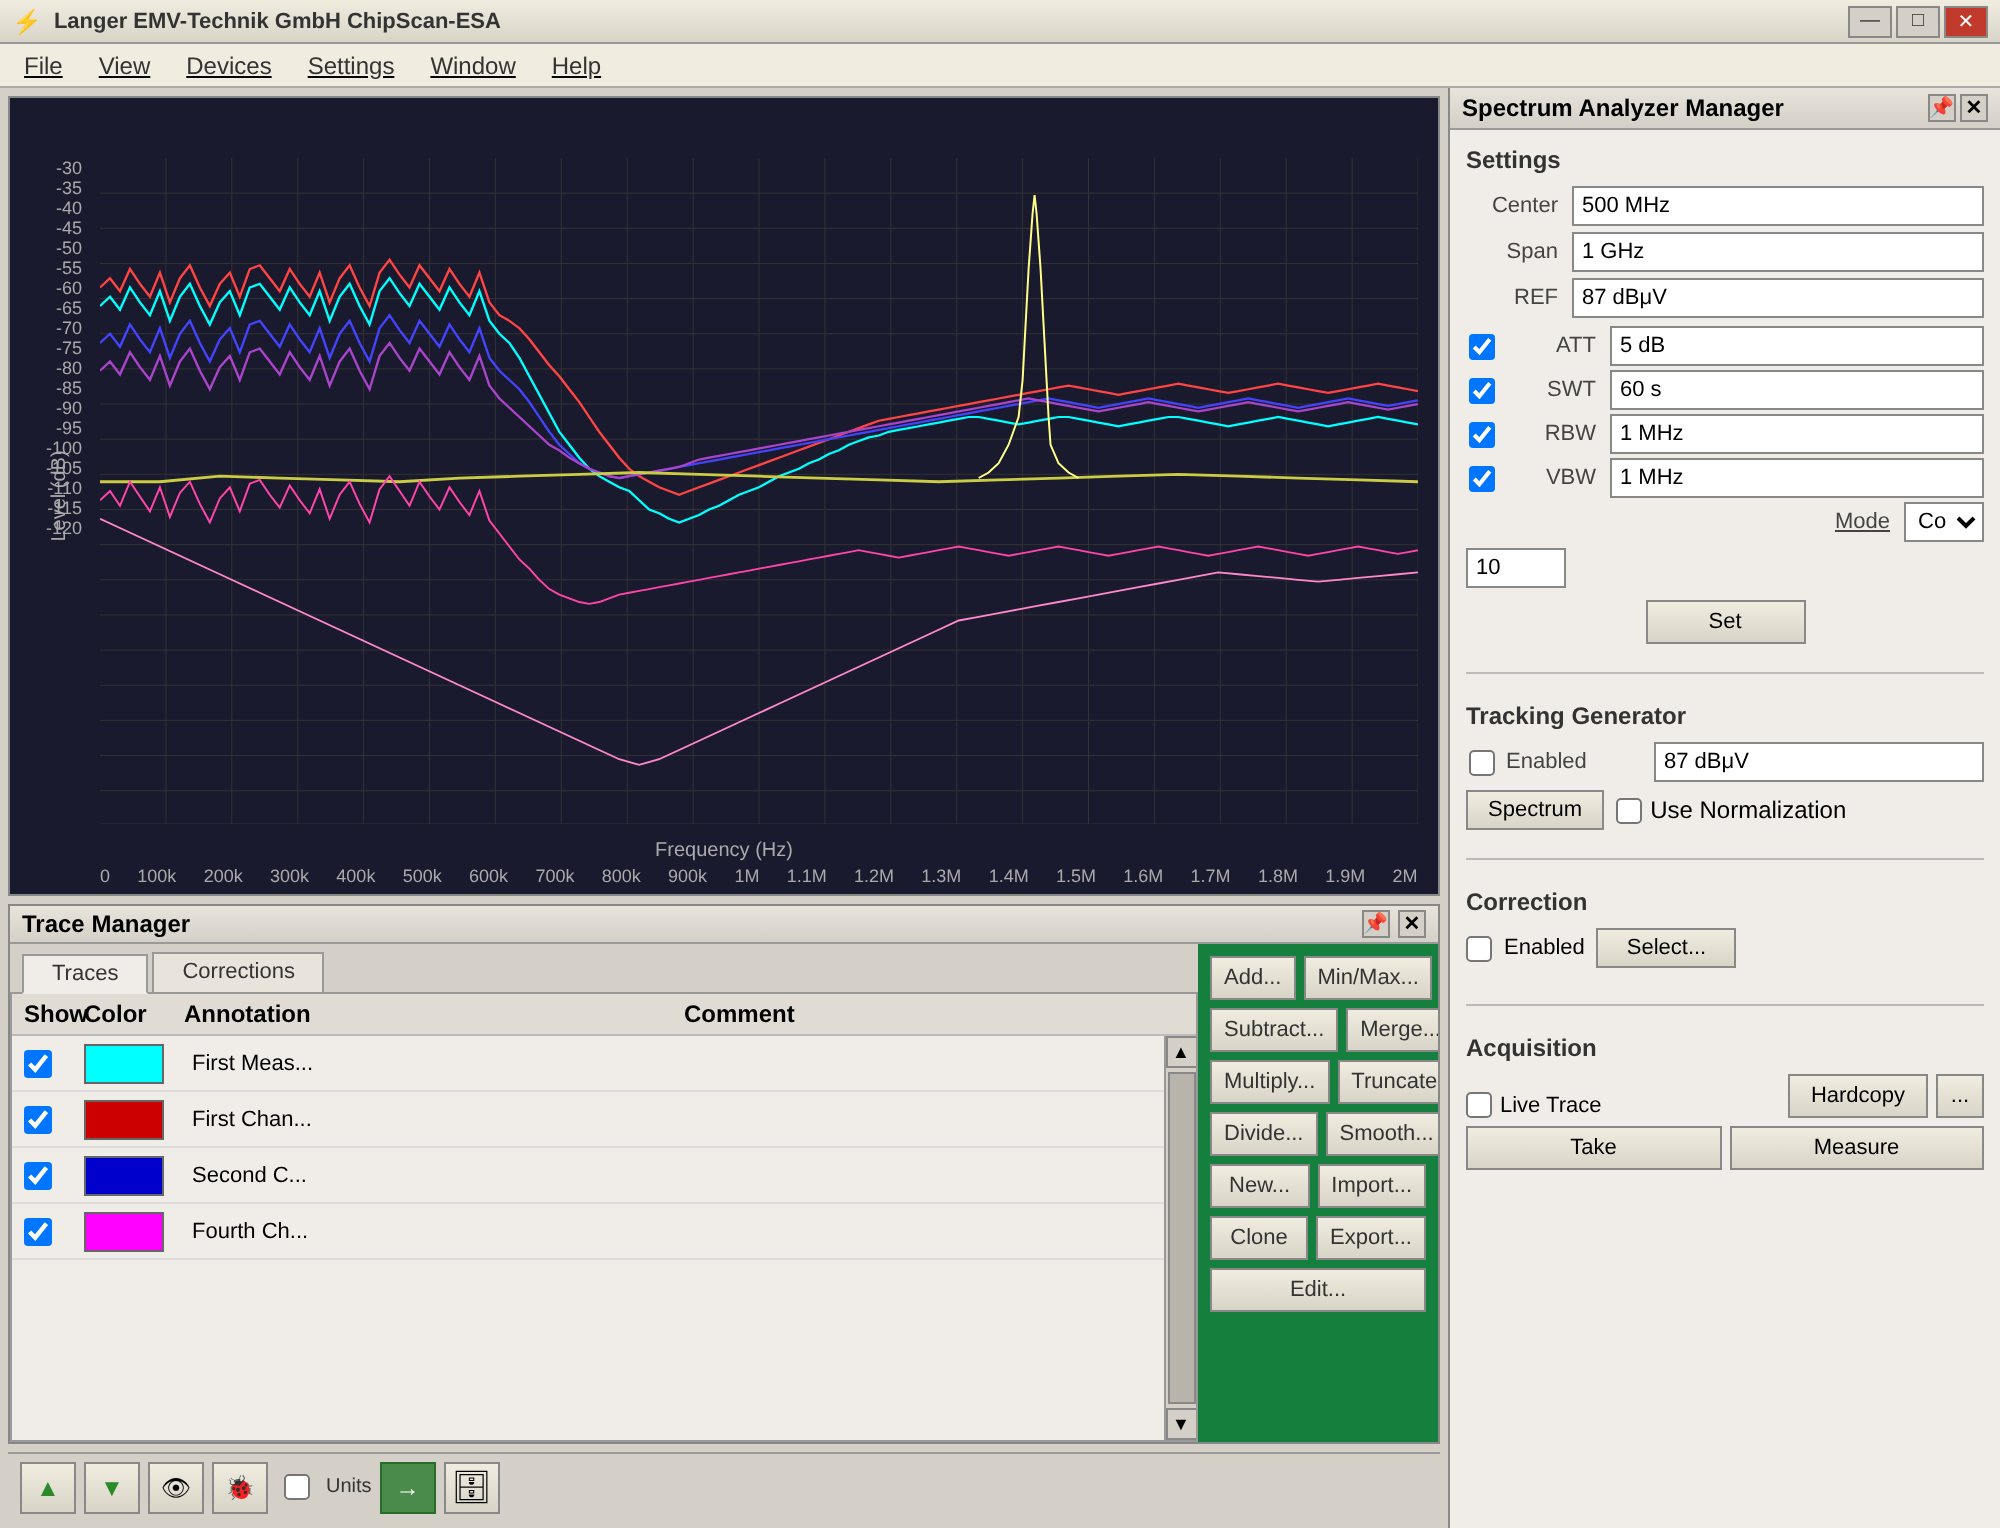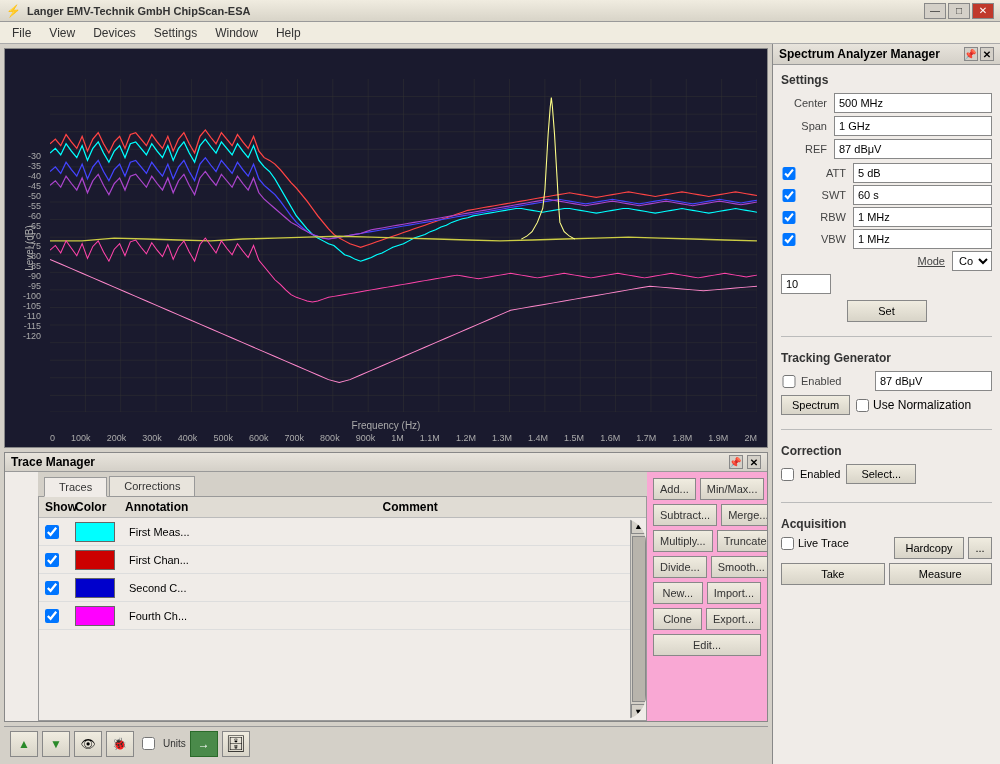--- a/index.html
+++ b/index.html
@@ -27,20 +27,21 @@
 
     
     .menu-bar {
       background: #f0ece0;
       height: 22px;
       display: flex;
       align-items: center;
       padding: 0 4px;
       border-bottom: 1px solid #aaa;
       gap: 2px;
+      text-decoration: underline;
     }
     .menu-item {
       padding: 2px 8px;
       color: #333;
       cursor: pointer;
       font-size: 12px;
     }
 
     
     .main-container {
@@ -65,21 +66,21 @@
       flex: 1;
       position: relative;
       overflow: hidden;
     }
     .y-tick-labels {
       position: absolute;
       left: 0; top: 30px; bottom: 35px;
       width: 40px;
       display: flex;
       flex-direction: column;
-      justify-content: center;
+      justify-content: flex-start;
     }
     .y-tick { color: #aaa; font-size: 9px; text-align: right; padding-right: 4px; }
 
     
     .trace-manager {
       background: #f0ece8;
       border: 1px solid #888;
       height: 270px;
       display: flex;
       flex-direction: column;
@@ -99,21 +100,20 @@
       width: 14px; height: 14px; font-size: 10px;
       background: #d4d0c8; border: 1px solid #888;
       display: flex; align-items: center; justify-content: center;
       cursor: pointer;
     }
 
     .trace-body {
       display: flex;
       flex: 1;
       overflow: hidden;
-      padding-left: 33px;
     }
 
     
     .tabs-area {
       flex: 1;
       display: flex;
       flex-direction: column;
       overflow: hidden;
     }
     .tab-row {
@@ -198,21 +198,21 @@
       border: 1px solid #888;
     }
 
     
     .trace-buttons {
       width: 120px;
       padding: 6px;
       display: flex;
       flex-direction: column;
       gap: 4px;
-      background: #f9a8d4;
+      background: #15803d;
     }
     .btn-row { display: flex; gap: 4px; }
     .action-btn {
       flex: 1;
       padding: 4px 6px;
       background: linear-gradient(to bottom, #f0ece0, #d8d4c8);
       border: 1px solid #888;
       cursor: pointer;
       font-size: 11px;
       text-align: center;
@@ -251,21 +251,21 @@
       width: 28px; height: 26px;
       background: linear-gradient(to bottom, #f0ece0, #d8d4c8);
       border: 1px solid #888;
       cursor: pointer;
       display: flex; align-items: center; justify-content: center;
       font-size: 12px;
     }
 
     
     .right-panel {
-      width: 228px;
+      width: 276px;
       background: #f0ece8;
       border-left: 1px solid #888;
       display: flex;
       flex-direction: column;
       overflow: hidden;
     }
     .right-panel-header {
       background: linear-gradient(to bottom, #e8e4dc, #d4d0c8);
       border-bottom: 1px solid #999;
       padding: 3px 6px;
@@ -385,21 +385,21 @@
       cursor: pointer;
       font-size: 11px;
     }
     .acq-grid {
       display: grid;
       grid-template-columns: 1fr 1fr;
       gap: 4px;
     }
     .acq-row {
       display: flex;
-      align-items: flex-start;
+      align-items: flex-end;
       gap: 4px;
       margin-bottom: 4px;
     }
     .acq-btn {
       padding: 4px 0;
       background: linear-gradient(to bottom, #f0ece0, #d8d4c8);
       border: 1px solid #888;
       cursor: pointer;
       font-size: 11px;
       text-align: center;
@@ -571,21 +571,21 @@
             <div class="tab active">Traces</div>
             <div class="tab">Corrections</div>
           </div>
           <div class="tab-content">
             <div class="trace-table-header">
               <span>Show</span>
               <span>Color</span>
               <span>Annotation</span>
               <span>Comment</span>
             </div>
-            <div style="display:flex; flex:1; overflow:hidden;border-radius:25px;">
+            <div style="display:flex; flex:1; overflow:hidden;">
               <div class="trace-rows">
 
                 <div class="trace-row">
                   <input type="checkbox" class="trace-checkbox" checked="" style="">
                   <div class="trace-color-box" style="background:#00ffff;"></div>
                   <span class="trace-annotation">First Meas...</span>
                   <span></span>
                 </div>
 
                 <div class="trace-row">

